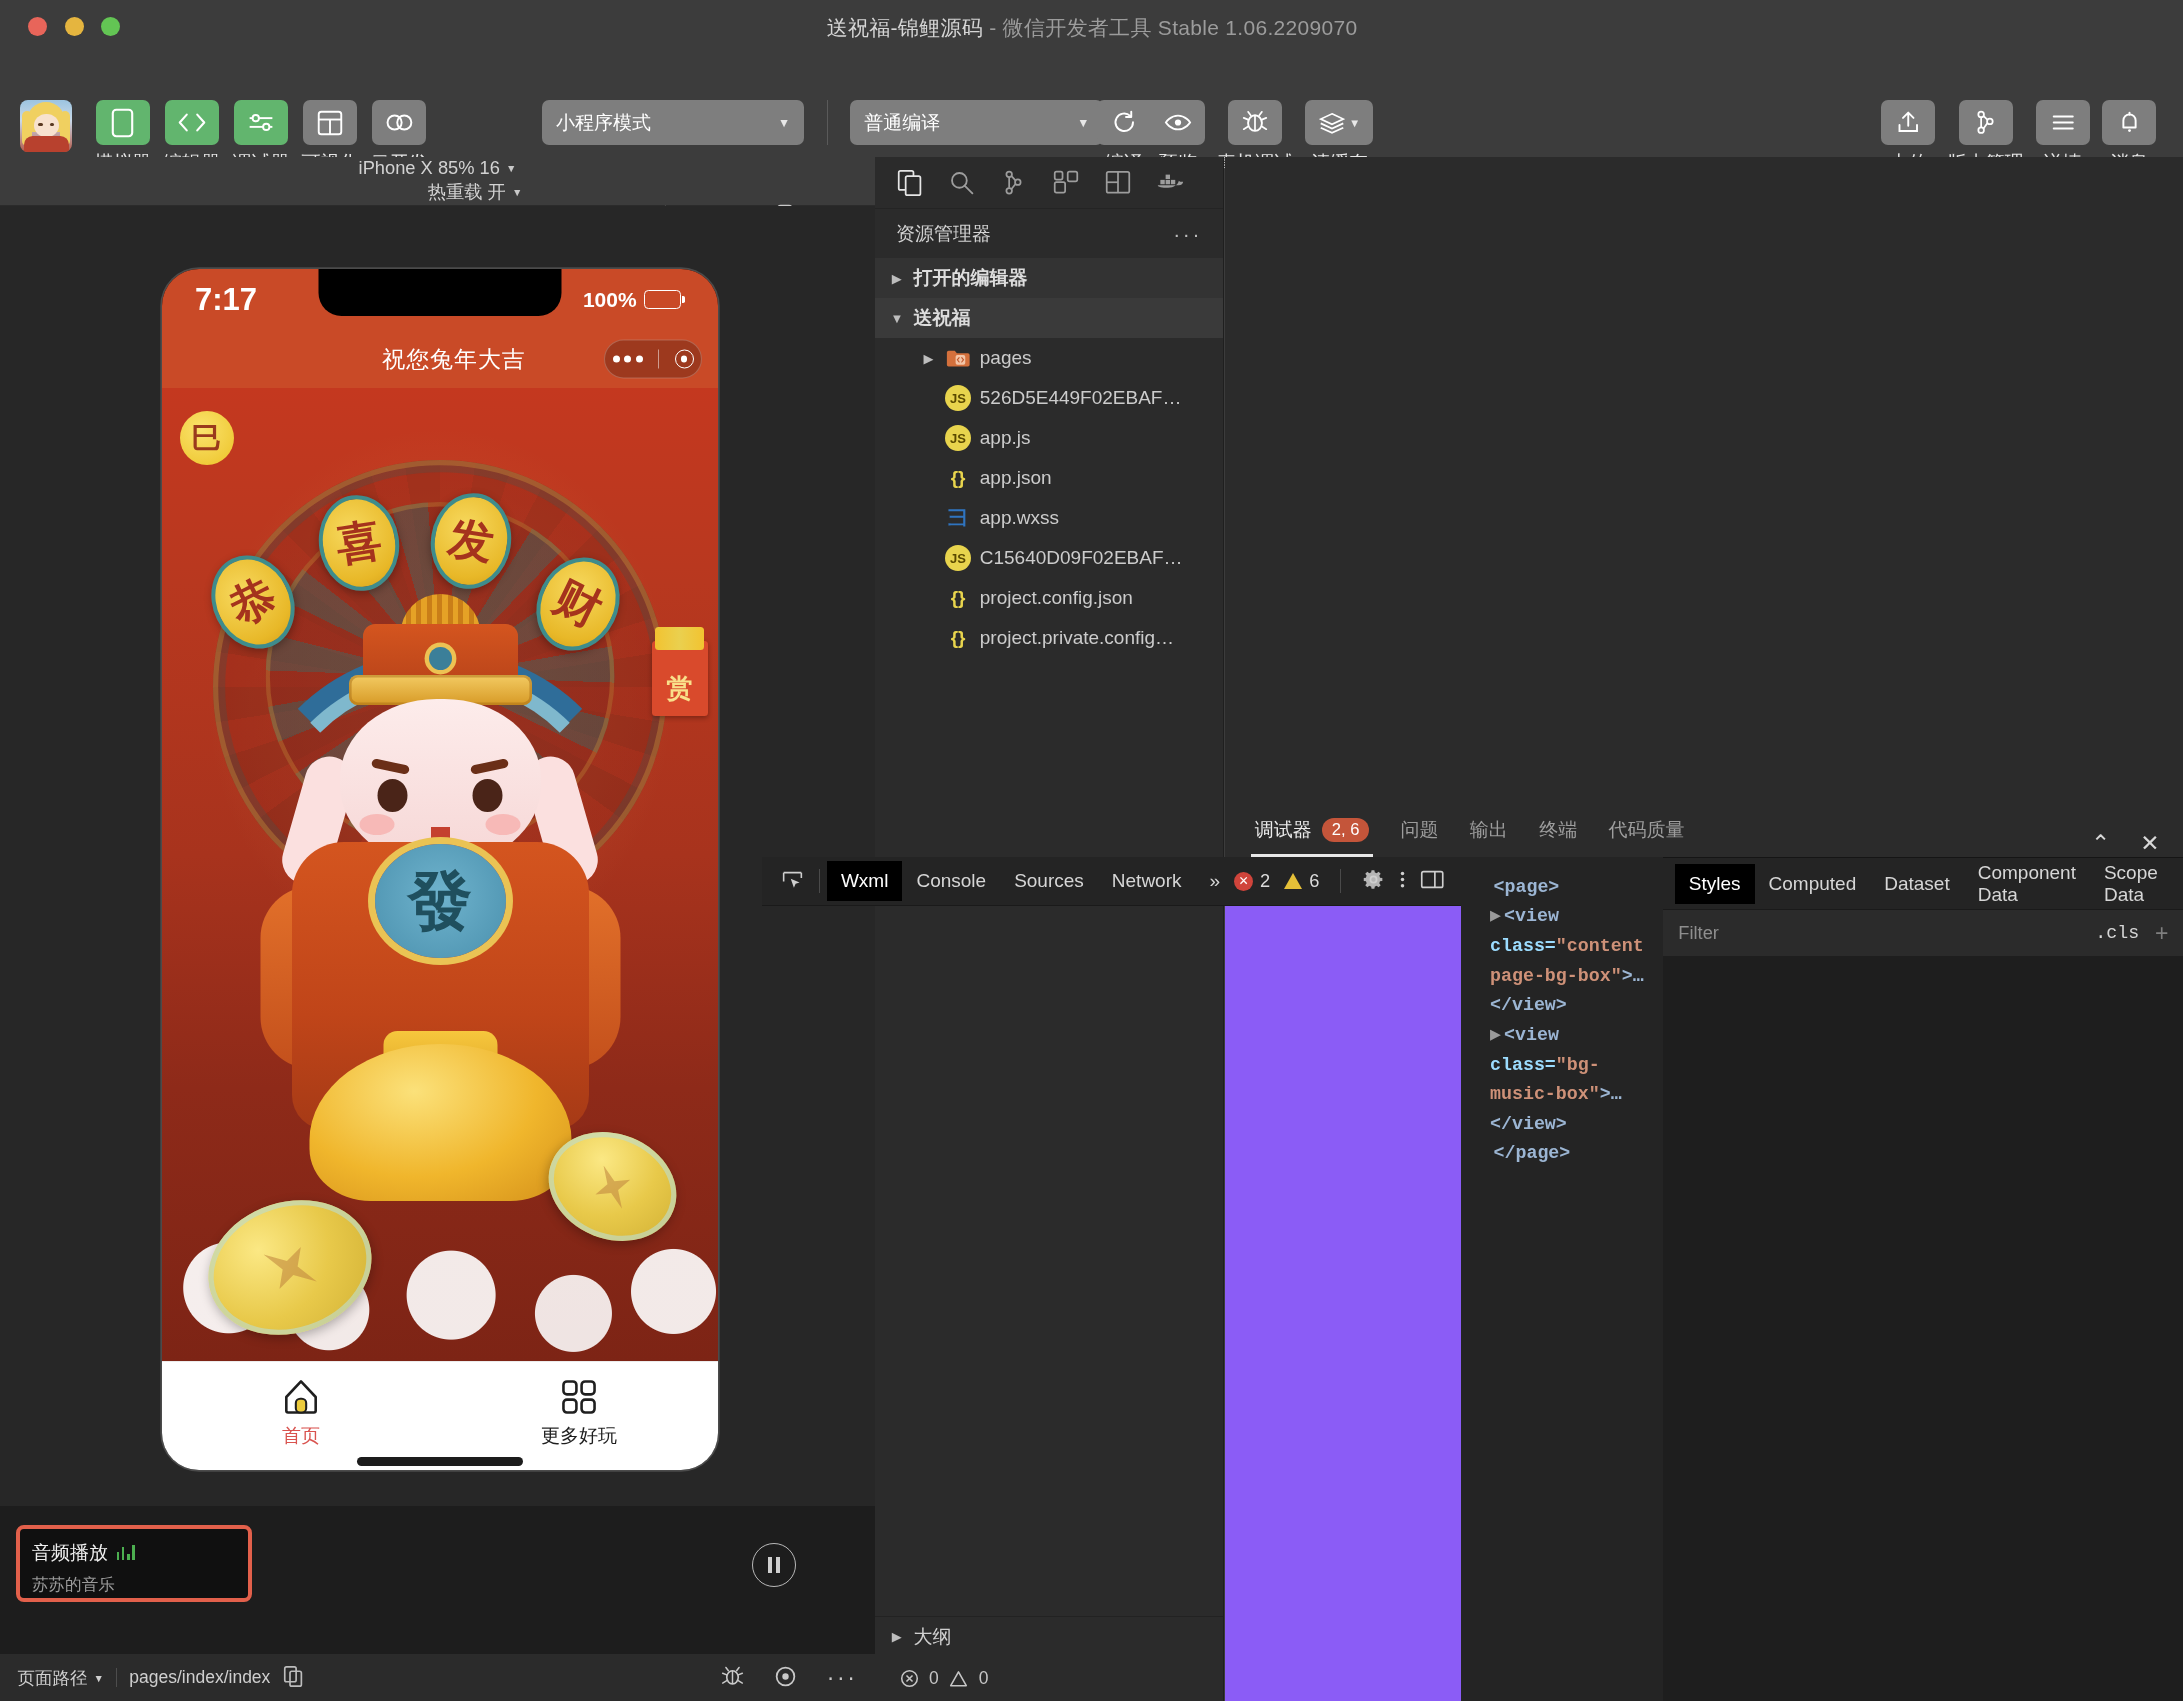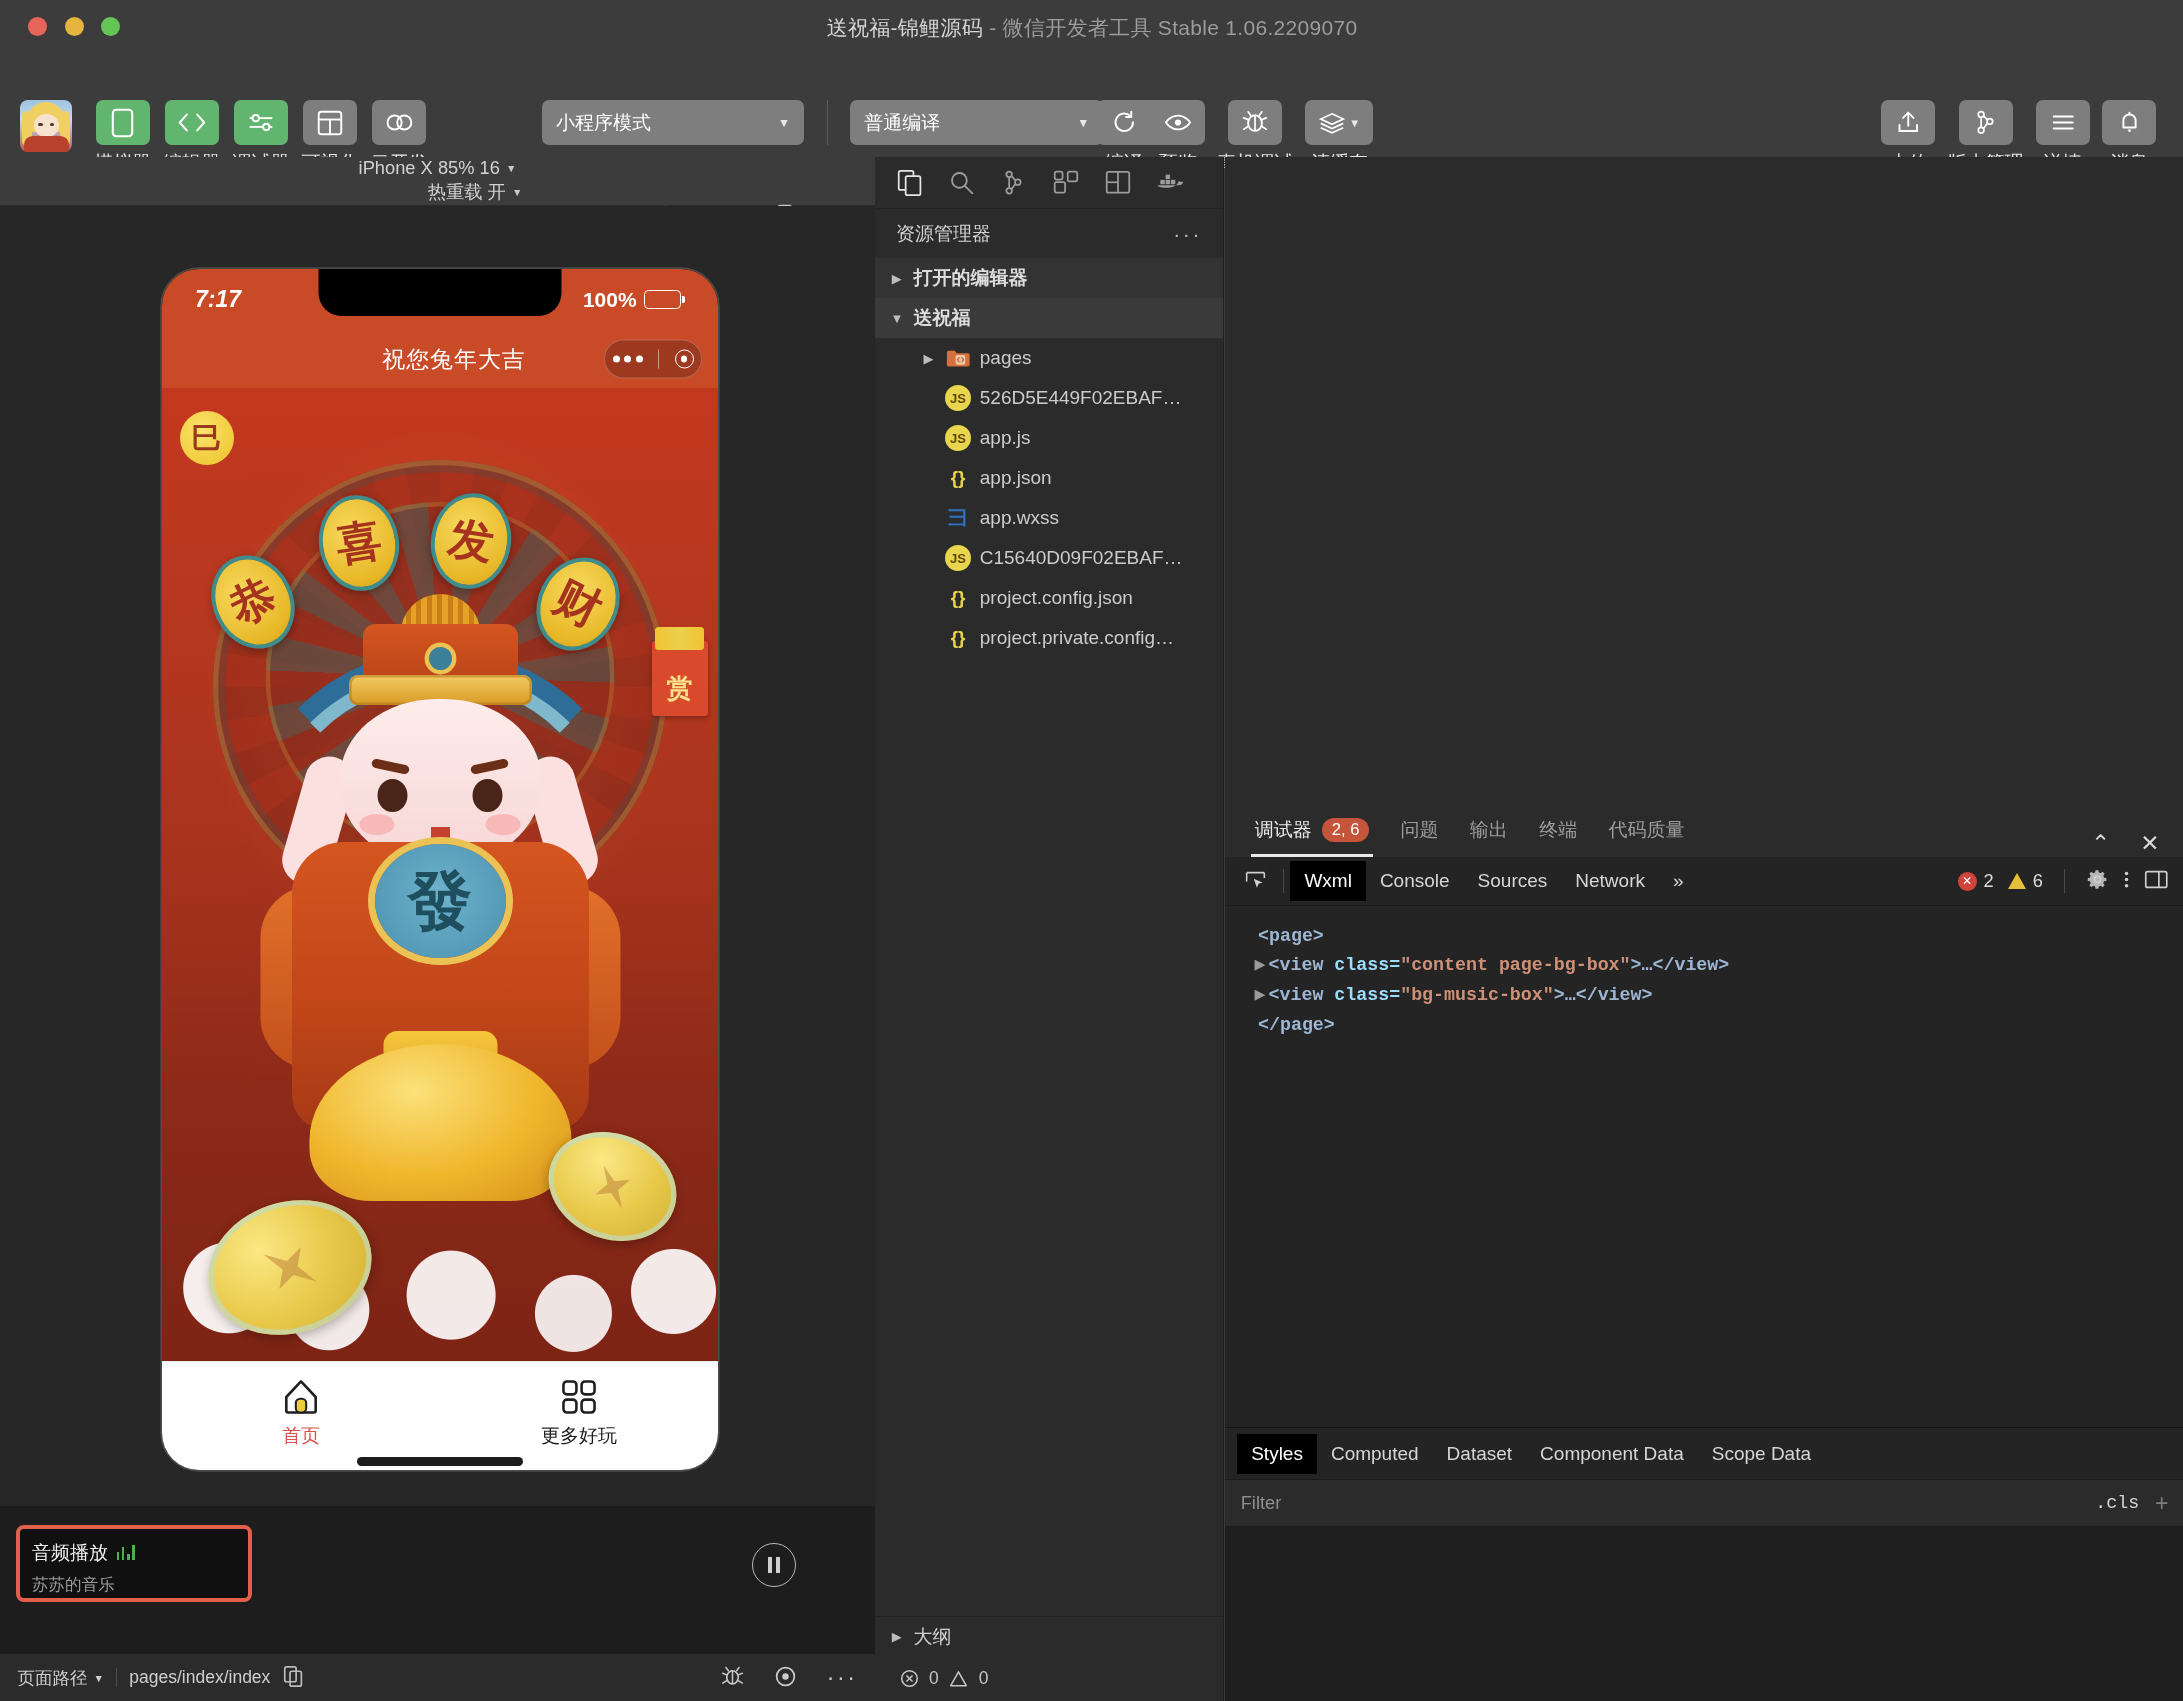--- a/index.html
+++ b/index.html
@@ -96,21 +96,21 @@
     box-shadow: 0 0 0 1.7px #4b4b4b;
   }
   .phone-status {
     position: relative; height: 61px; background: #c94a27;
     display:flex; align-items:center; padding: 0 33px; color:#fff;
   }
   .notch {
     position:absolute; left:50%; transform:translateX(-50%); top:0;
     width: 243px; height: 47px; background:#000; border-radius: 0 0 23px 23px;
   }
-  .phone-time { font-size: 23px; font-weight: 600; font-style: italic; }
+  .phone-time { font-size: 31px; font-weight: 600; }
   .phone-batt { margin-left: auto; display: flex; align-items: center; gap: 7px; font-size: 21px; font-weight: 600;}
   .batt-shell { width: 37px; height: 19px; border: 1.7px solid #fff; border-radius: 4.4px; padding: 1.7px; }
   .batt-fill { width: 100%; height: 100%; background: #fff; border-radius: 1.7px; }
   .batt-tip { width: 2.6px; height: 7.9px; background: #fff; border-radius: 0 1.7px 1.7px 0; margin-left:-5.2px;}
 
   .phone-nav {
     height: 58px; background: #c94a27; display: flex; align-items: center;
     position: relative;
   }
   .phone-nav-title {
@@ -382,21 +382,21 @@
   .dbg-tab.active:after {
     content:""; position:absolute; left:12.2px; right:12.2px; bottom:0; height:2.6px; background:#e8e8e8;
   }
   .badge {
     background:#c4553a; color:#fff; border-radius: 12.2px; padding: 1.7px 9.6px; font-size: 16.6px;
   }
   .dbg-ctrl { margin-left:auto; display:flex; gap: 30px; align-items:center; padding-right: 10.5px;}
   .dbg-ctrl span { color:#d8d8d8; font-size: 23px; cursor:pointer; }
 
   .devtools {
-    background: #8b5cf6; height: 844px; display:flex; flex-direction:column;justify-content:flex-end;
+    background: #8b5cf6; height: 844px; display:flex; flex-direction:row;justify-content:flex-end;
   }
   .dt-bar {
     height: 49px; display:flex; align-items:center; gap: 0; padding: 0 10.5px;
     background:#242424; border-bottom:0.9px solid #1a1a1a;
   }
   .dt-pick { width: 40px;height:40px; display:flex;align-items:center;justify-content:center;cursor:pointer;}
   .dt-vsep { width:0.9px;height:24.5px;background:#4a4a4a; margin: 0 7px;}
   .dt-tab {
     height: 40px; padding: 0 14px; display:flex;align-items:center;
     font-size: 19px; color:#d6d6d6; cursor:pointer;

